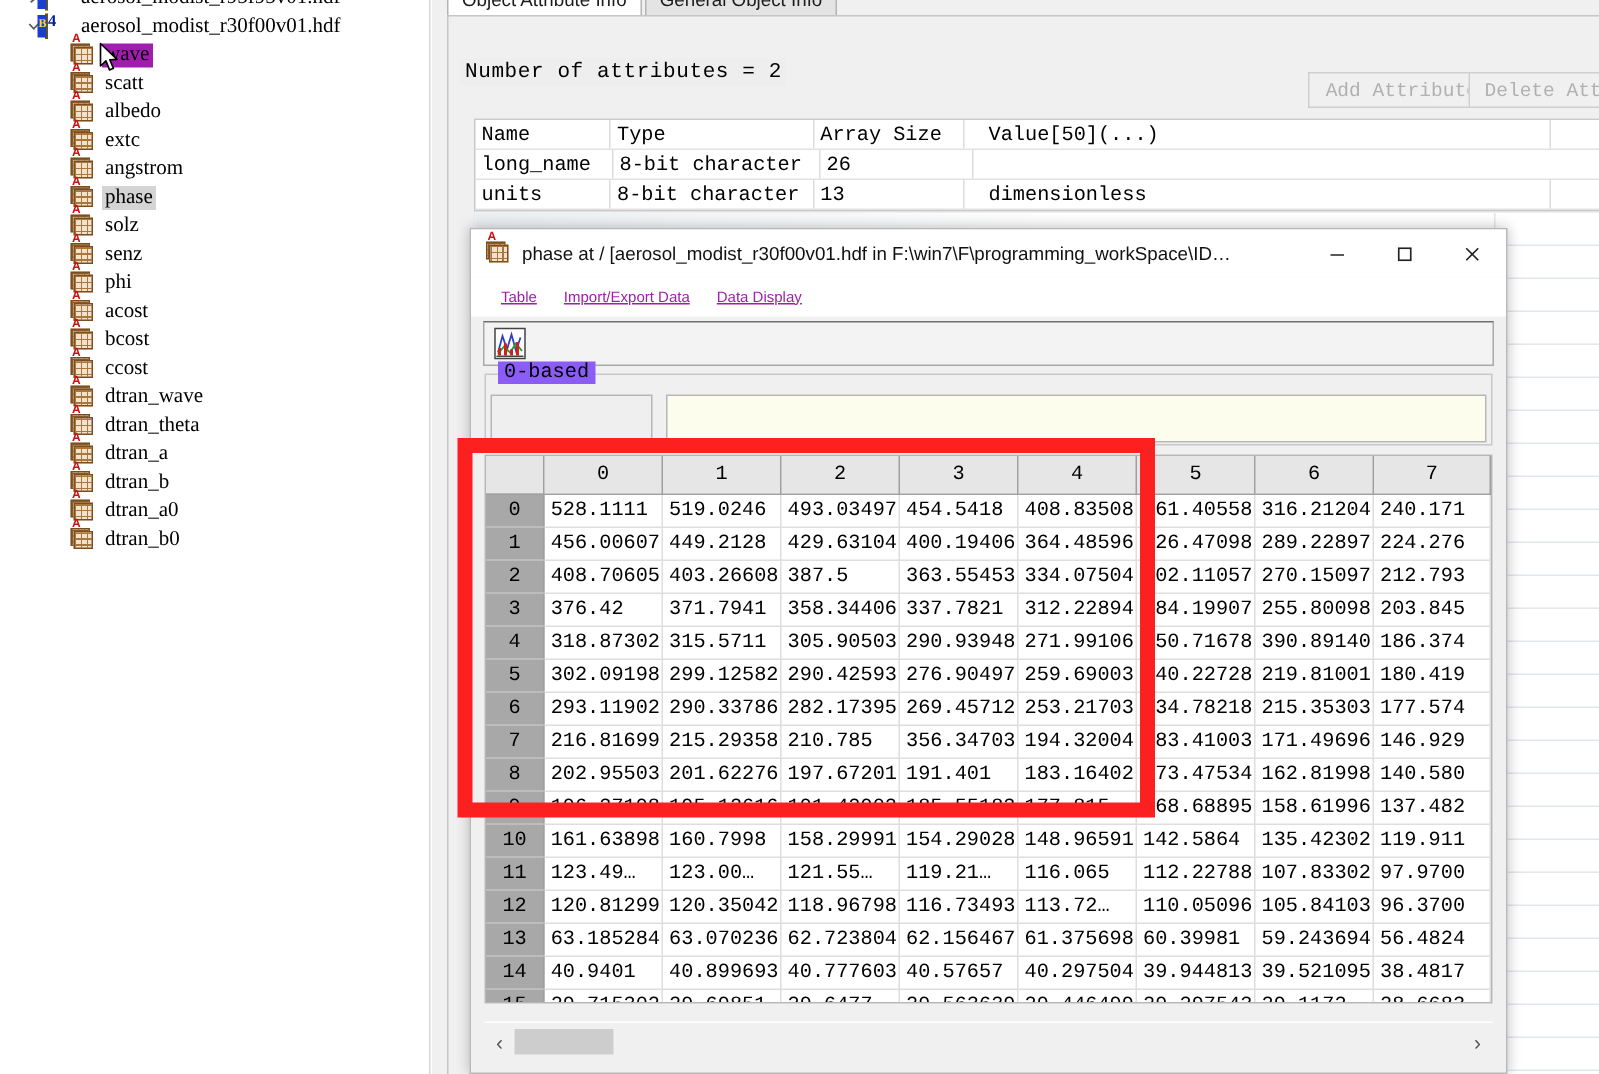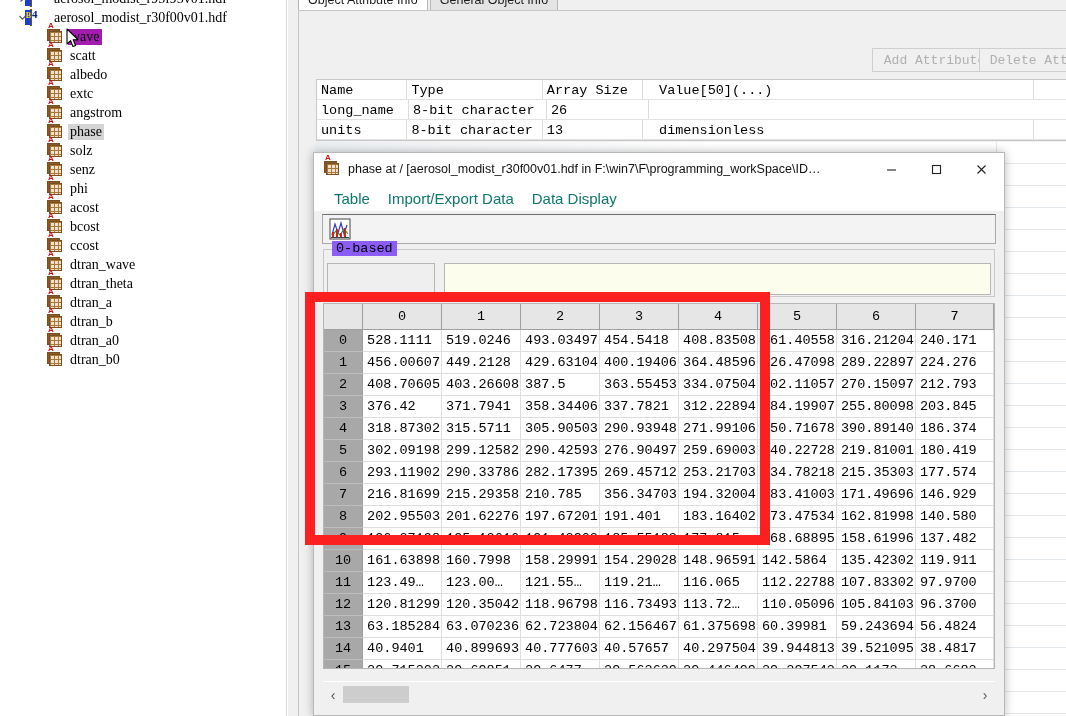--- a/index.html
+++ b/index.html
@@ -151,21 +151,21 @@
   .wbtn {
     width: 45px; height: 31px; display: flex; align-items: center; justify-content: center;
     font-size: 13px; color: #222; font-family: "Liberation Sans", sans-serif;
   }
   .wbtn svg { display: block; }
 
   #dlg-menu {
     height: 26px; display: flex; align-items: center; gap: 0px;
     background: #ffffff; padding-left: 11px;
   }
-  #dlg-menu .mi { padding: 3px 9px; font-size: 15px; color: #0f766e; }
+  #dlg-menu .mi { padding: 3px 9px; font-size: 10px; color: #a21caf; text-decoration: underline; }
 
   #dlg-toolbar {
     margin: 3px 8px 0 8px; height: 30px; background: #f3f3f3;
     border: 1px solid #a9a9a9; border-top-color:#6f6f6f; display: flex; align-items: center;
   }
   .tb-icon { width: 26px; height: 24px; margin-left: 4px; border: 1px solid transparent; position: relative; }
 
   #group-0based {
     position: absolute; left: 9px; top: 96px; right: 9px; height: 48px;
     border: 1px solid #c8c8c8; border-top-color: #c8c8c8;
@@ -338,20 +338,21 @@
   </div>
 
   <div id="right-panel">
 
     <div id="tabstrip">
       <div class="tab active">Object Attribute Info</div>
       <div class="tab">General Object Info</div>
     </div>
 
     <div id="attr-area">
+      <div id="attr-count">Number of attributes = 2</div>
 
       <div class="attr-btn" id="btn-add">Add Attribute</div>
       <div class="attr-btn" id="btn-del">Delete Attri</div>
 
       <div id="attr-table">
         <div class="ar">
           <div class="ac acw0">Name</div>
           <div class="ac acw1">Type</div>
           <div class="ac acw2">Array Size</div>
           <div class="ac acw3">Value[50](...)</div>

